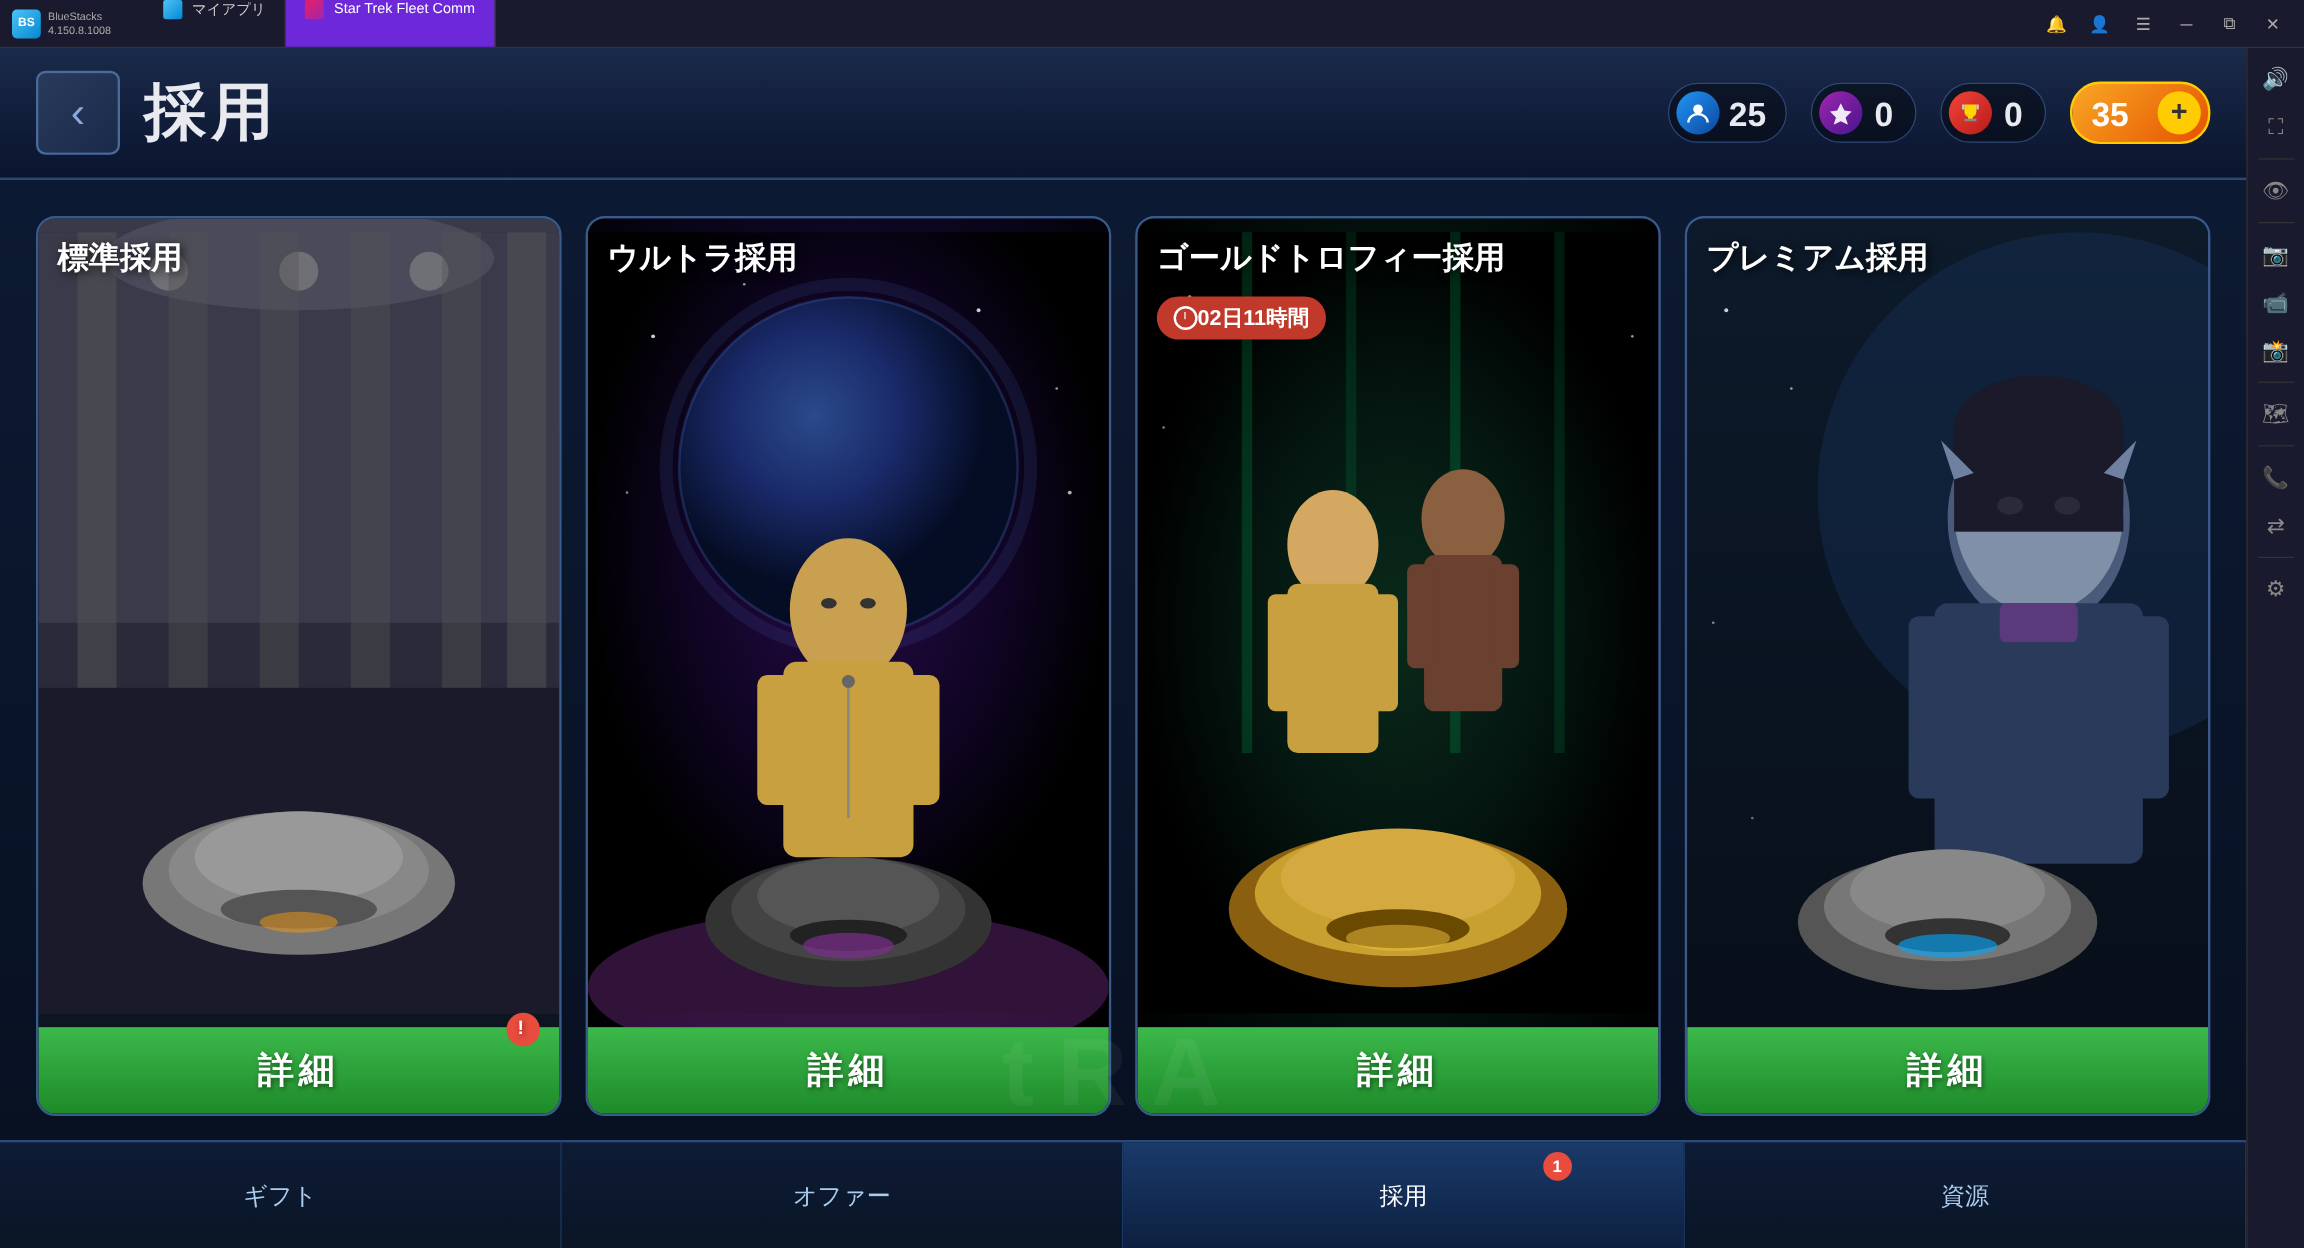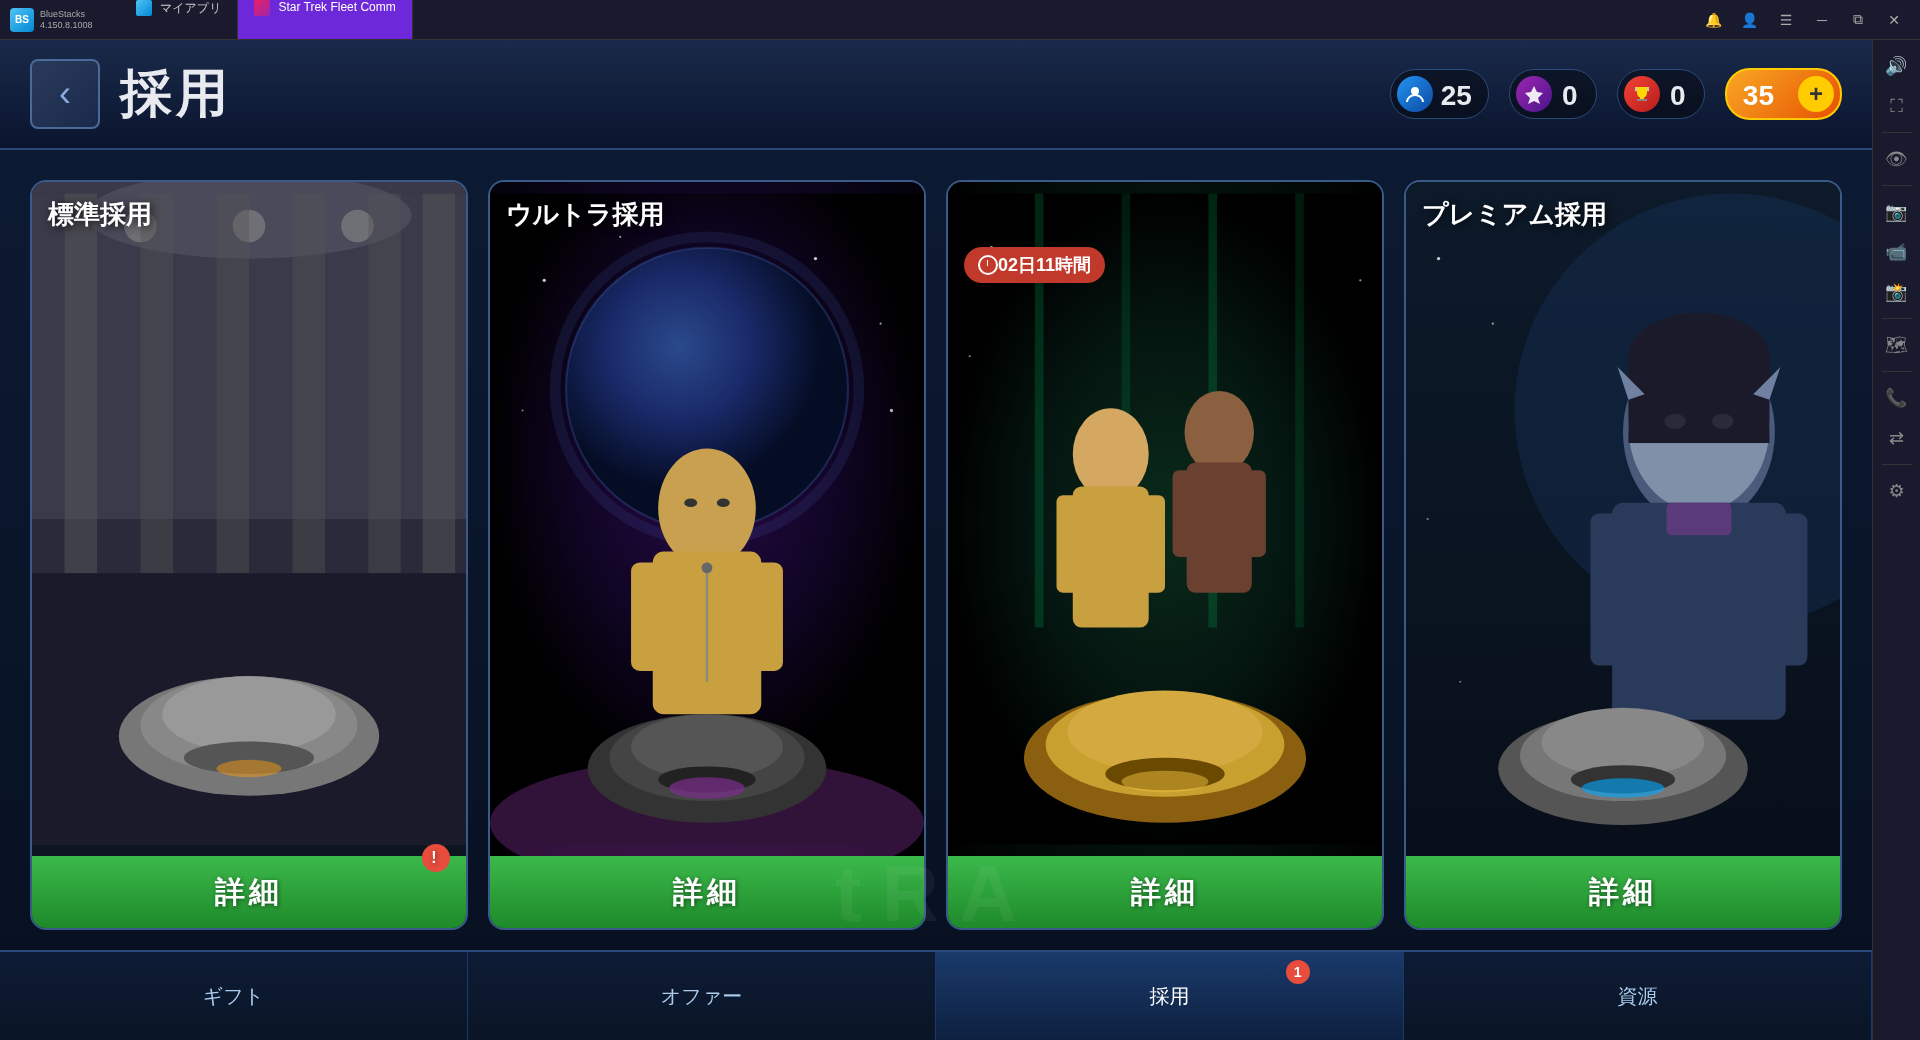--- a/index.html
+++ b/index.html
@@ -648,20 +648,21 @@
           <ellipse cx="200" cy="508" rx="110" ry="48" fill="#c8a030"></ellipse>
           <ellipse cx="200" cy="496" rx="90" ry="38" fill="#d4aa40"></ellipse>
           <ellipse cx="200" cy="535" rx="55" ry="15" fill="#6a4a00"></ellipse>
 
           <ellipse cx="200" cy="542" rx="40" ry="10" fill="#f0c040" opacity="0.5"></ellipse>
 
           <circle cx="40" cy="50" r="1.5" fill="white" opacity="0.7"></circle>
           <circle cx="380" cy="80" r="1" fill="white" opacity="0.6"></circle>
           <circle cx="20" cy="150" r="1" fill="white" opacity="0.5"></circle>
         </svg>
+        <div class="card-label">ゴールドトロフィー採用</div>
         <div class="card-timer">
           <div class="timer-icon"></div>
           <div class="timer-text">02日11時間</div>
         </div>
       </div>
       <div class="card-btn">
         <span>詳細</span>
       </div>
     </div>
 

